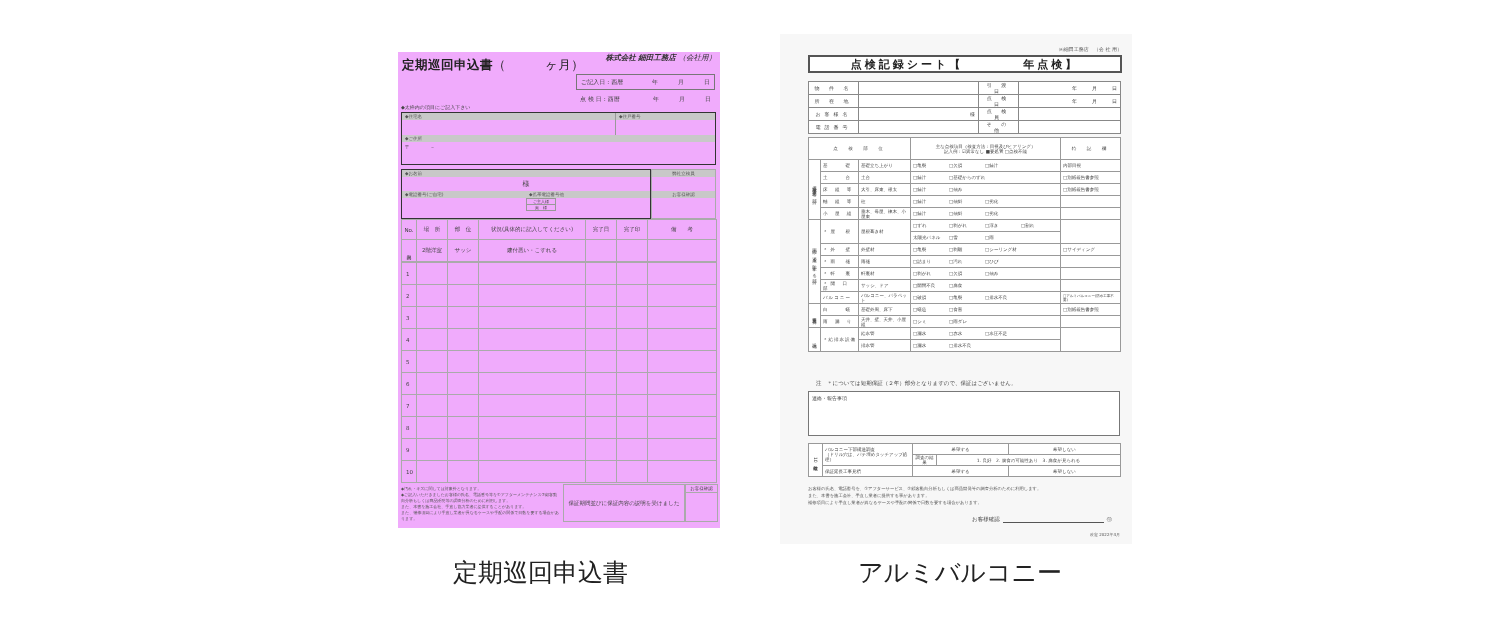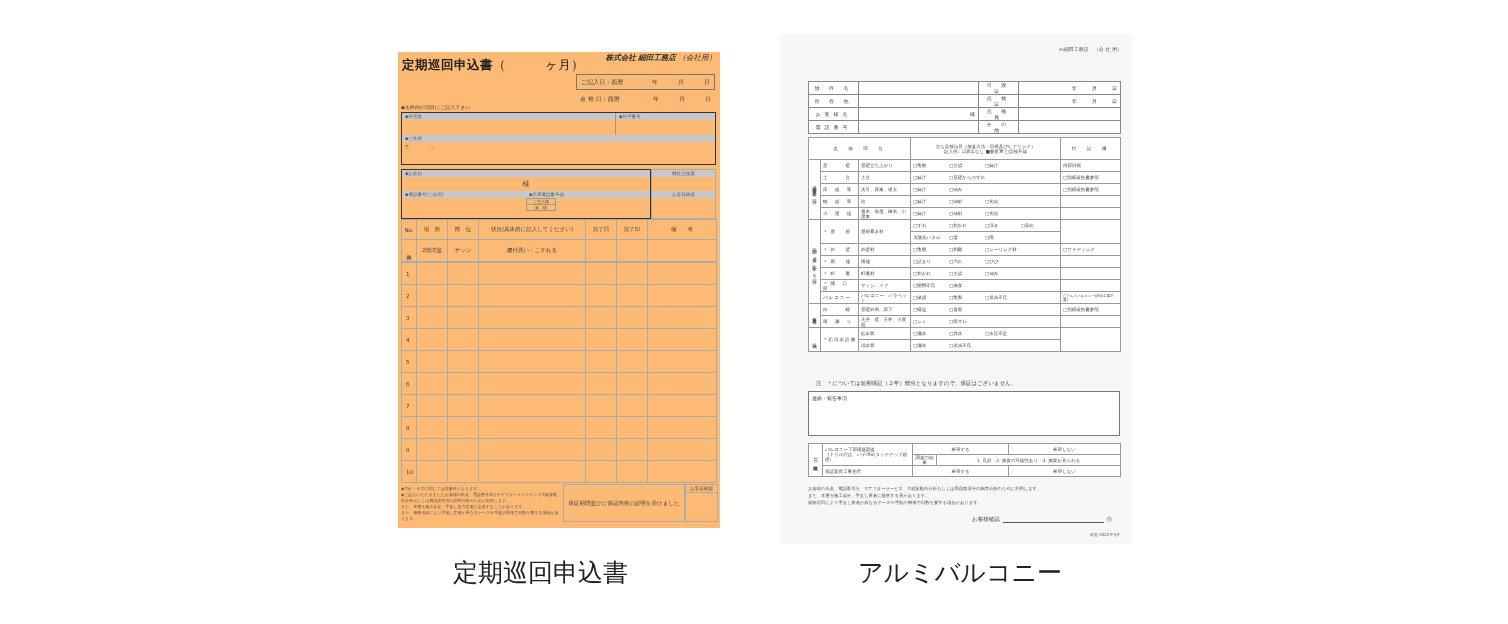--- a/index.html
+++ b/index.html
@@ -1,20 +1,20 @@
 <!DOCTYPE html>
 <html><head>
 <meta charset="utf-8">
 <style>
   * { box-sizing: border-box; margin: 0; padding: 0; }
   html, body { width: 1508px; height: 624px; background: #ffffff; overflow: hidden; }
   body { position: relative; font-family: "DejaVu Sans", "Liberation Sans", sans-serif; color: #222; }
 
   
-  #form1 { position: absolute; left: 398px; top: 52px; width: 322px; height: 476px; background: #fdba74; font-size: 5px; color: #444; }
+  #form1 { position: absolute; left: 398px; top: 52px; width: 322px; height: 476px; background: #f0abfc; font-size: 5px; color: #444; }
   .f1-title { position: absolute; left: 4px; top: 5px; font-size: 12.5px; font-weight: bold; color: #222; letter-spacing: 0.5px; }
   .f1-title .paren { font-weight: normal; }
   .f1-company { position: absolute; right: 4px; top: 1px; font-size: 7.5px; color: #333; font-weight: bold; font-style: italic; }
   .f1-company .u { font-weight: normal; }
   .f1-datebox { position: absolute; left: 178px; top: 22px; width: 139px; height: 16px; border: 1px solid #777; font-size: 6px; display: flex; align-items: center; padding-left: 4px; }
   .f1-daterow { position: absolute; left: 178px; top: 41px; width: 139px; height: 12px; font-size: 6px; display: flex; align-items: center; padding-left: 4px; }
   .ymd { position: absolute; display: flex; gap: 0; right: 4px; }
   .ymd span { width: 26px; text-align: right; }
   .f1-note { position: absolute; left: 3px; top: 52px; font-size: 5px; }
 
@@ -279,20 +279,25 @@
 また、補修項目により手直し業者が異なるケースや手配の関係で日数を要する場合があります。</div>
     <div class="f1-guarantee">保証期間並びに保証内容の説明を受けました</div>
     <div class="f1-confirm">
       <div class="h">お客様確認</div>
     </div>
   </div>
 </div>
 
 <div id="form2">
   <div class="f2-company">㈱細田工務店　（会 社 用）</div>
+  <div class="f2-titlebar">
+    <span>点検記録シート【</span>
+      <span class="gap"></span>
+      <span>年点検】</span>
+  </div>
 
   <table class="f2-info">
     <colgroup>
         <col style="width:50px">
         <col style="width:120px">
         <col style="width:40px">
         <col style="width:102px">
       </colgroup>
     <tbody>
         <tr>

